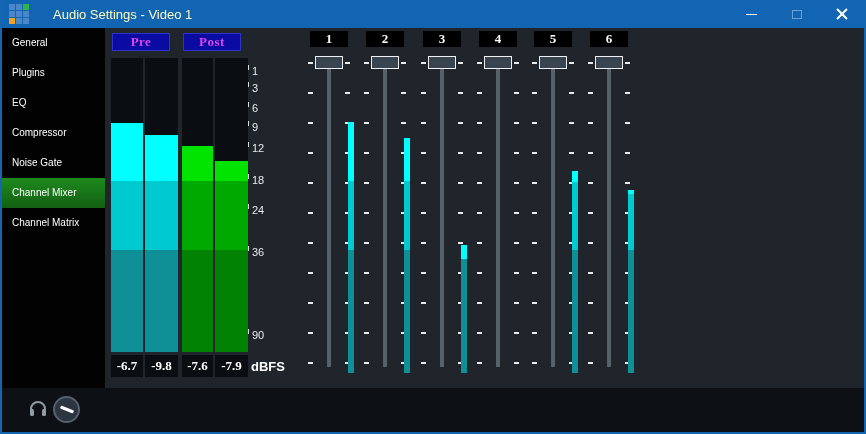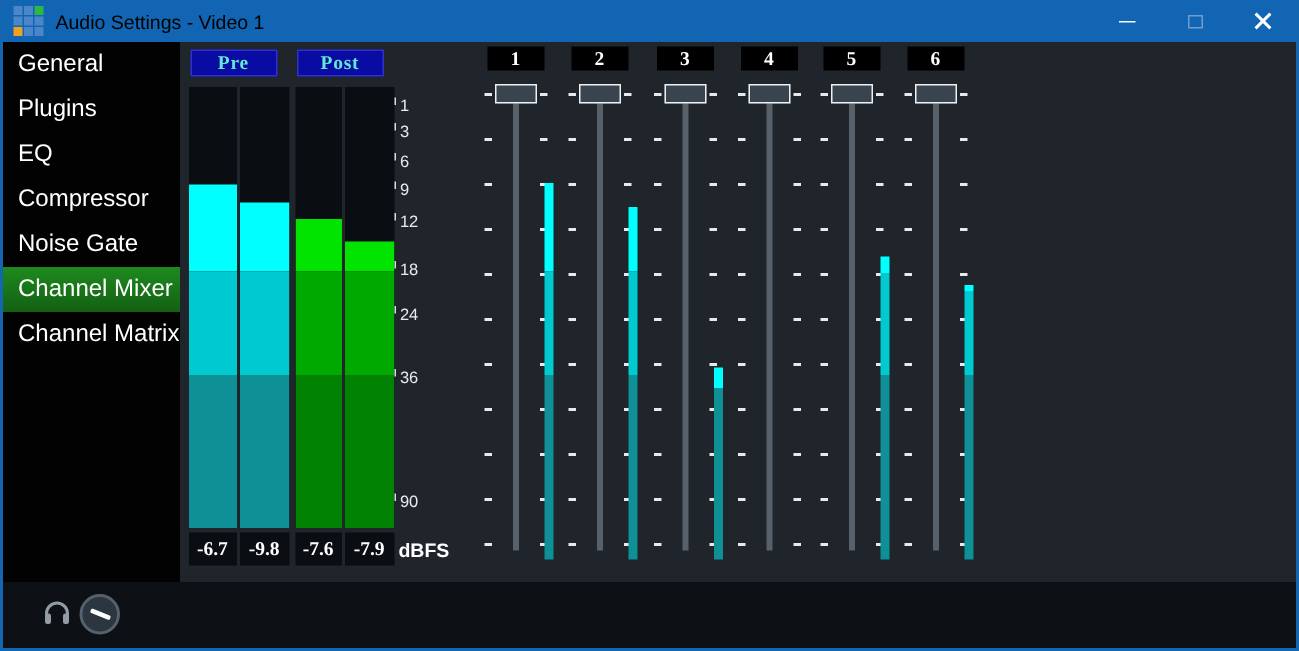--- a/index.html
+++ b/index.html
@@ -3,36 +3,36 @@
 <meta charset="utf-8">
 <style>
   html,body{margin:0;padding:0;background:#3a3a3a;}
   *{box-sizing:border-box;}
   .window{position:relative;width:866px;height:434px;background:#1f252b;
     border:2px solid #1566b0;border-top:none;font-family:"Liberation Sans",sans-serif;
     overflow:hidden;}
   .titlebar{height:28px;background:#1165b2;display:flex;align-items:center;}
   .app-icon{margin-left:7px;display:grid;grid-template-columns:repeat(3,6px);grid-auto-rows:6px;gap:1px;}
   .app-icon div{width:6px;height:6px;}
-  .title{margin-left:8px;color:#000000;font-size:13px;}
+  .title{margin-left:24px;color:#fef9c3;font-size:13px;}
   .controls{margin-left:auto;display:flex;height:100%;}
   .wbtn{width:45px;height:100%;display:flex;align-items:center;justify-content:center;position:relative;}
   .glyph-min{width:11px;height:1px;background:#fff;}
   .glyph-max{width:10px;height:9px;border:1px solid #6f9dcd;}
   .glyph-x{position:relative;width:14px;height:14px;}
   .glyph-x i{position:absolute;left:0;top:6px;width:14px;height:2px;background:#fff;display:block;}
   .glyph-x i:first-child{transform:rotate(45deg);}
   .glyph-x i:last-child{transform:rotate(-45deg);}
   .content{display:flex;height:360px;}
   .sidebar{flex:0 0 103px;background:#020202;padding-top:0;}
-  .side-item{height:30px;line-height:30px;padding-left:10px;color:#fff;font-size:16px;white-space:nowrap;}
+  .side-item{height:30px;line-height:30px;padding-left:10px;color:#fff;font-size:10px;white-space:nowrap;}
   .side-item.selected{background:linear-gradient(#1e8a1e,#136013);}
   .main{flex:1;position:relative;}
   .mhead{position:absolute;top:5px;height:18px;background:#0a0ba2;border:1px solid #2e33c8;
-    color:#5eead4;font:bold 13px "Liberation Serif",serif;text-align:center;line-height:16px;letter-spacing:.5px;}
+    color:#d946ef;font:bold 13px "Liberation Serif",serif;text-align:center;line-height:16px;letter-spacing:.5px;}
   .mcol{position:absolute;top:30px;height:294px;background:#0a0e13;overflow:hidden;}
   .mseg{position:absolute;left:0;right:0;}
   .mval{position:absolute;top:327px;height:22px;background:#0a0d11;color:#fff;
     font:bold 13px "Liberation Serif",serif;text-align:center;line-height:22px;}
   .slabel{position:absolute;left:142px;color:#e8ebee;font-size:11px;padding-left:5px;}
   .slabel::before{content:"";position:absolute;left:1px;top:0;width:1px;height:5px;background:#d8dcdf;}
   .dbfs{position:absolute;left:146px;top:331px;color:#fff;font-weight:bold;font-size:13px;}
   .chead{position:absolute;top:3px;width:38px;height:16px;background:#000;color:#fff;
     font:bold 13px "Liberation Serif",serif;text-align:center;line-height:16px;}
   .ctrack{position:absolute;top:40px;height:299px;width:4px;background:#56616b;}

